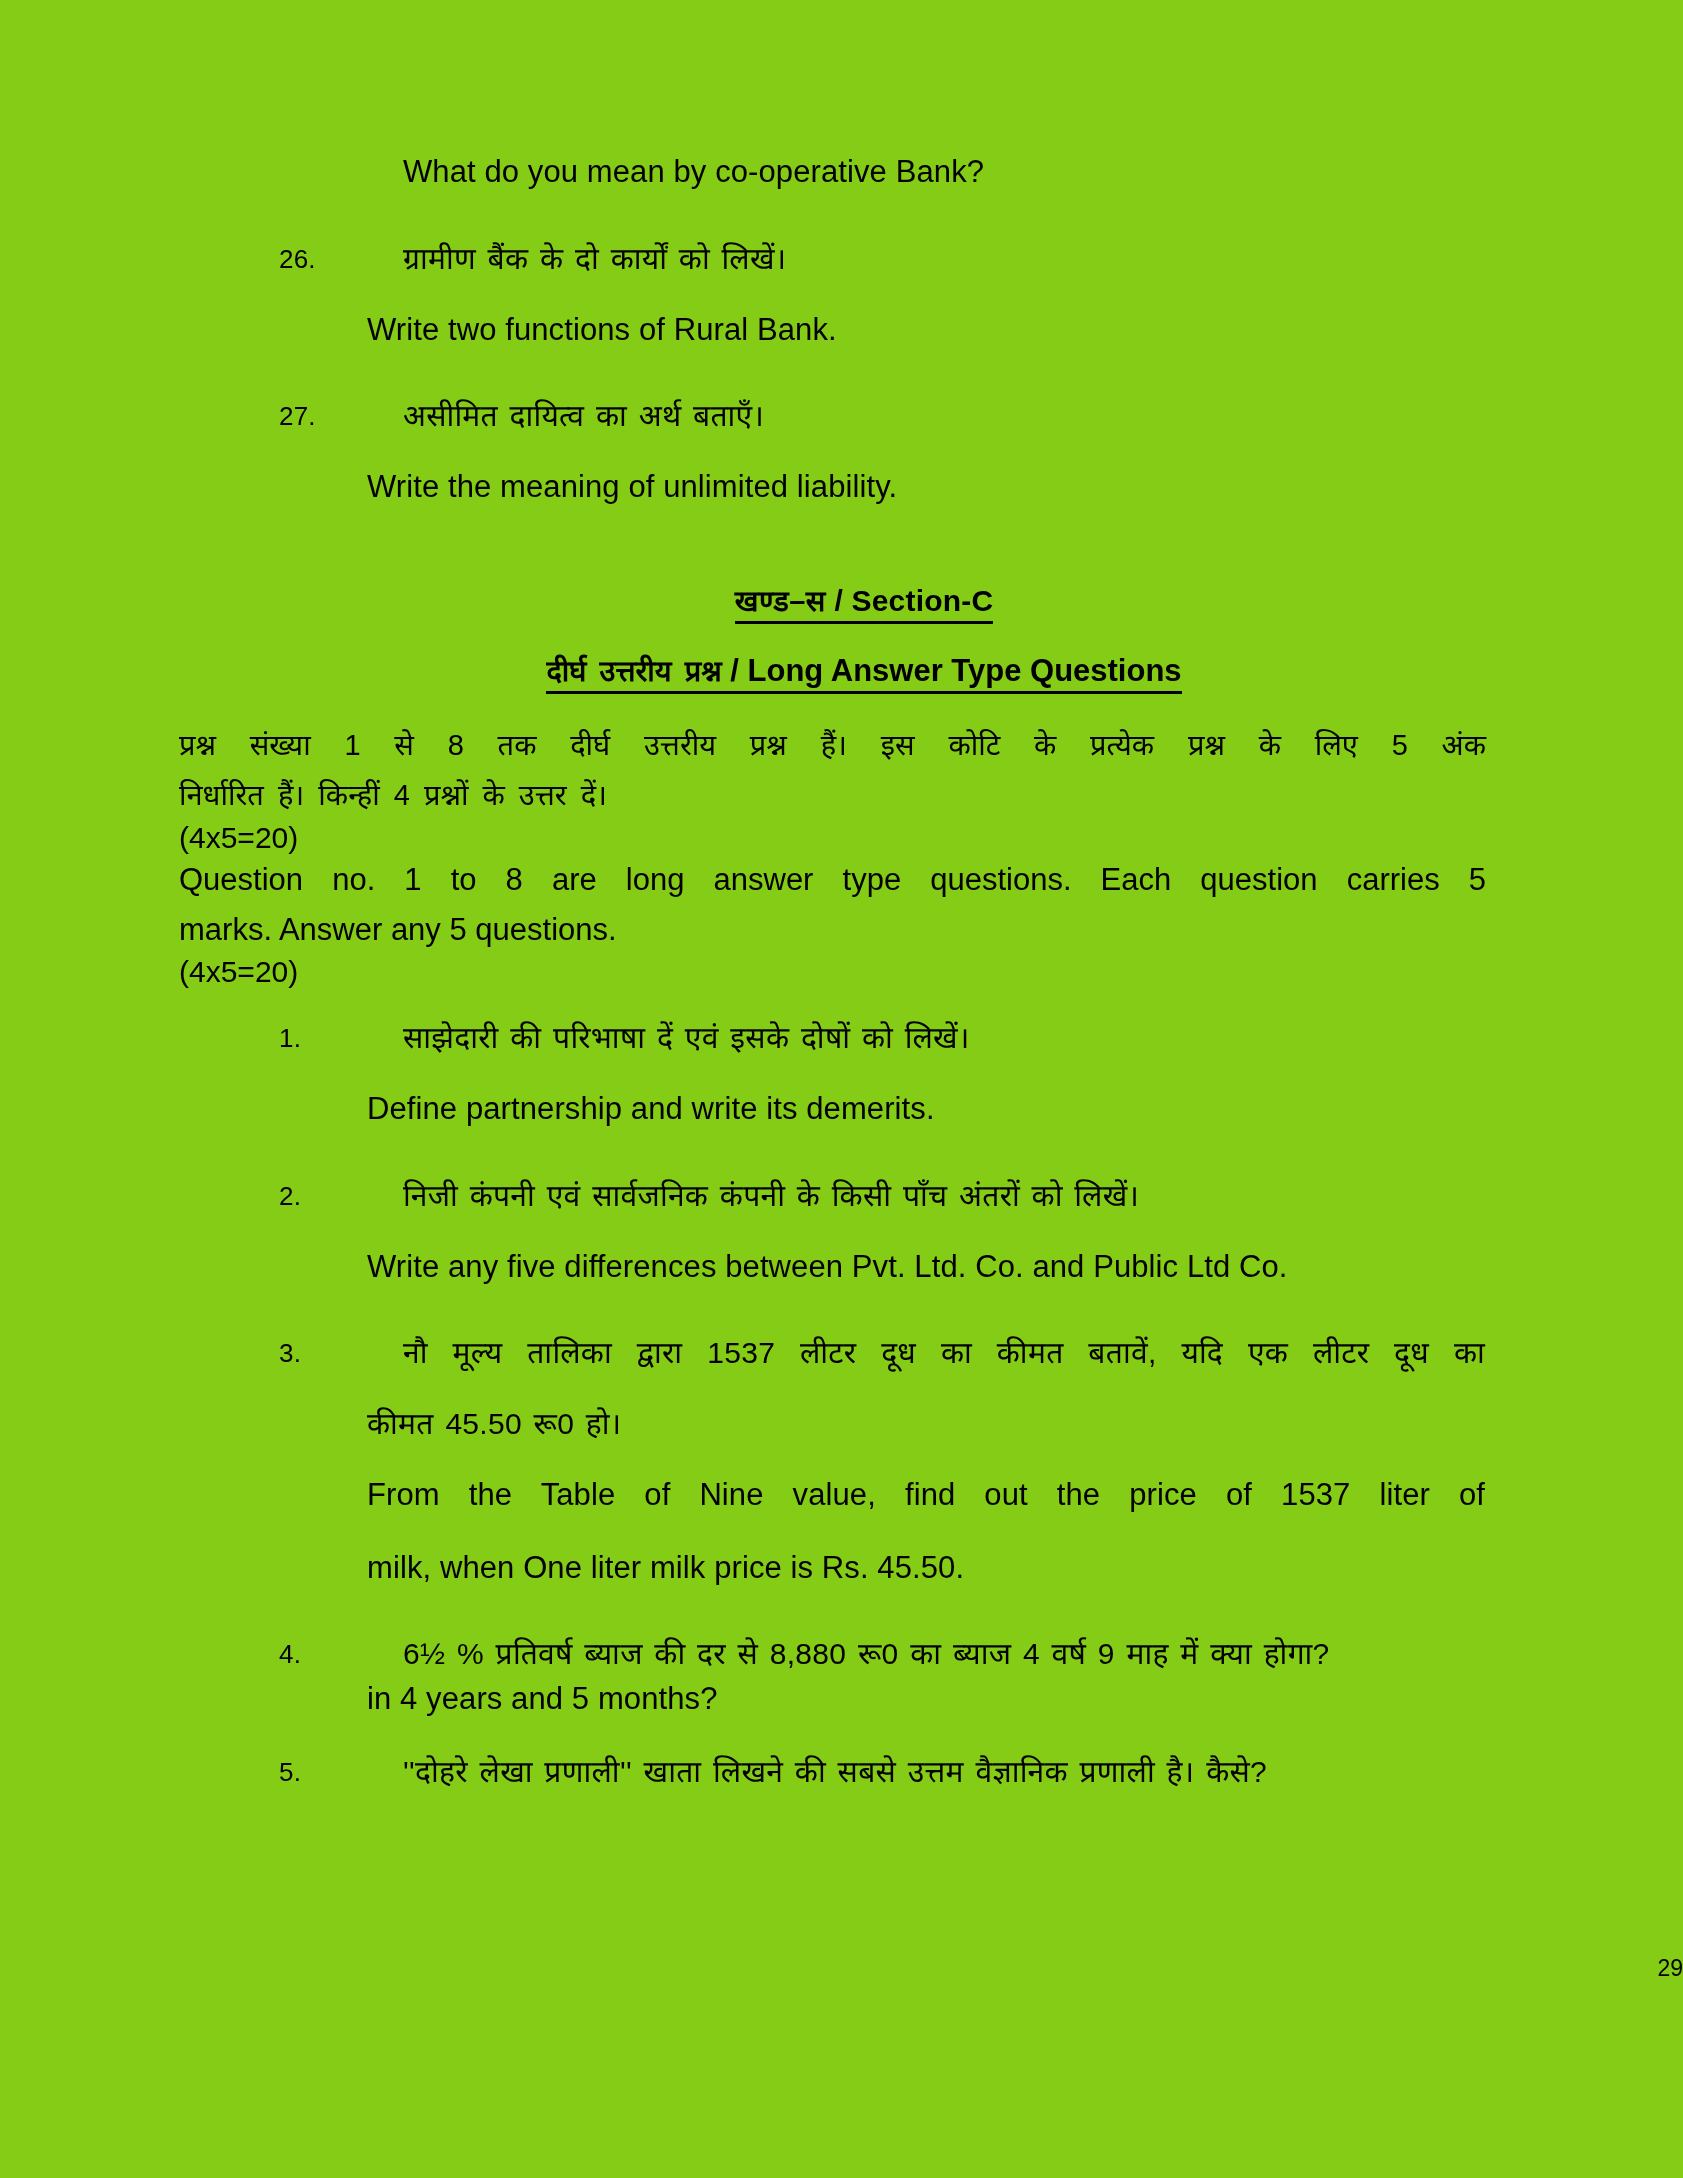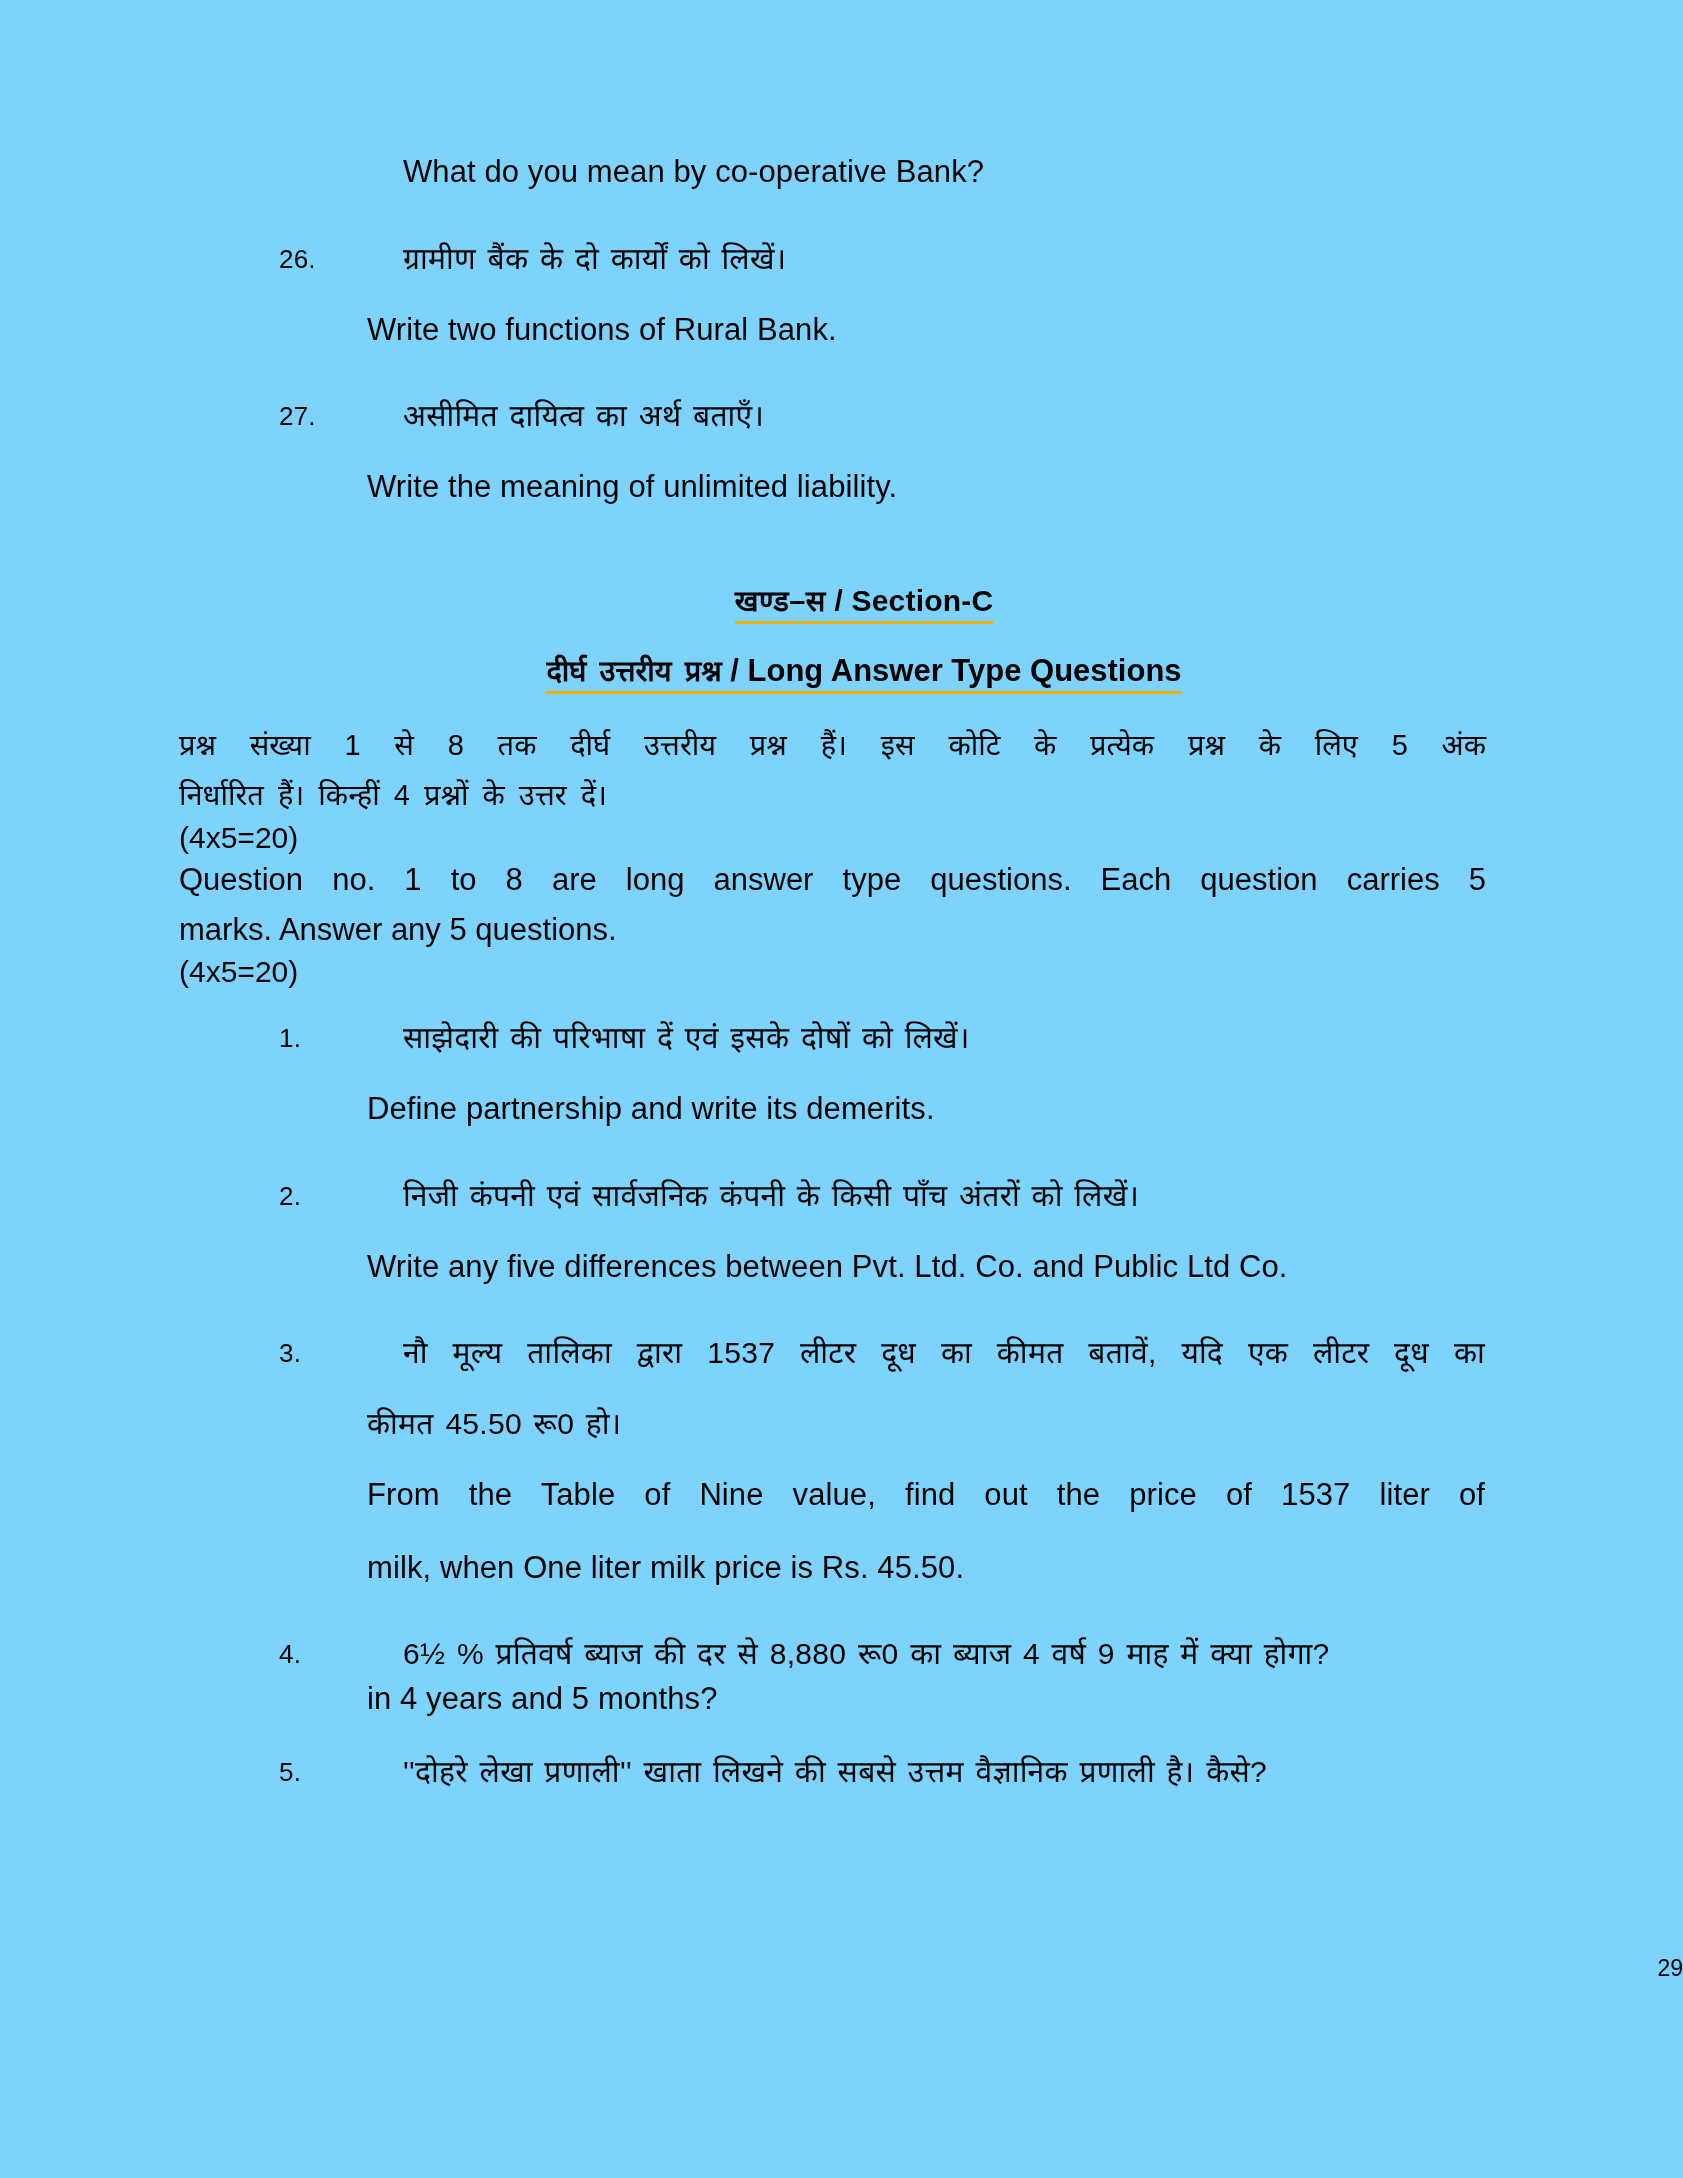--- a/index.html
+++ b/index.html
@@ -5,21 +5,21 @@
 <style>
   html, body {
     margin: 0;
     padding: 0;
     background: #ffffff;
   }
   .page {
     position: relative;
     width: 1683px;
     height: 2178px;
-    background: #7dd3fc;
+    background: #84cc16;
     font-family: "Liberation Sans", sans-serif;
     color: #000000;
     box-sizing: border-box;
     overflow: hidden;
     padding-left: 35px;
   }
   .content {
     position: absolute;
     left: 243px;
     top: 149px;
@@ -67,21 +67,21 @@
   .gap-m { height: 40px; }
   .gap-xl { height: 69px; }
 
   
   .center-head {
     text-align: center;
     width: 100%;
   }
   .head-underline {
     display: inline-block;
-    border-bottom: 3px solid #eab308;
+    border-bottom: 3px solid #000000;
     padding-bottom: 2px;
   }
   .head-hi {
     font-size: 29px;
     font-weight: bold;
     letter-spacing: 0.5px;
   }
   .head-en {
     font-size: 30px;
     font-weight: bold;

